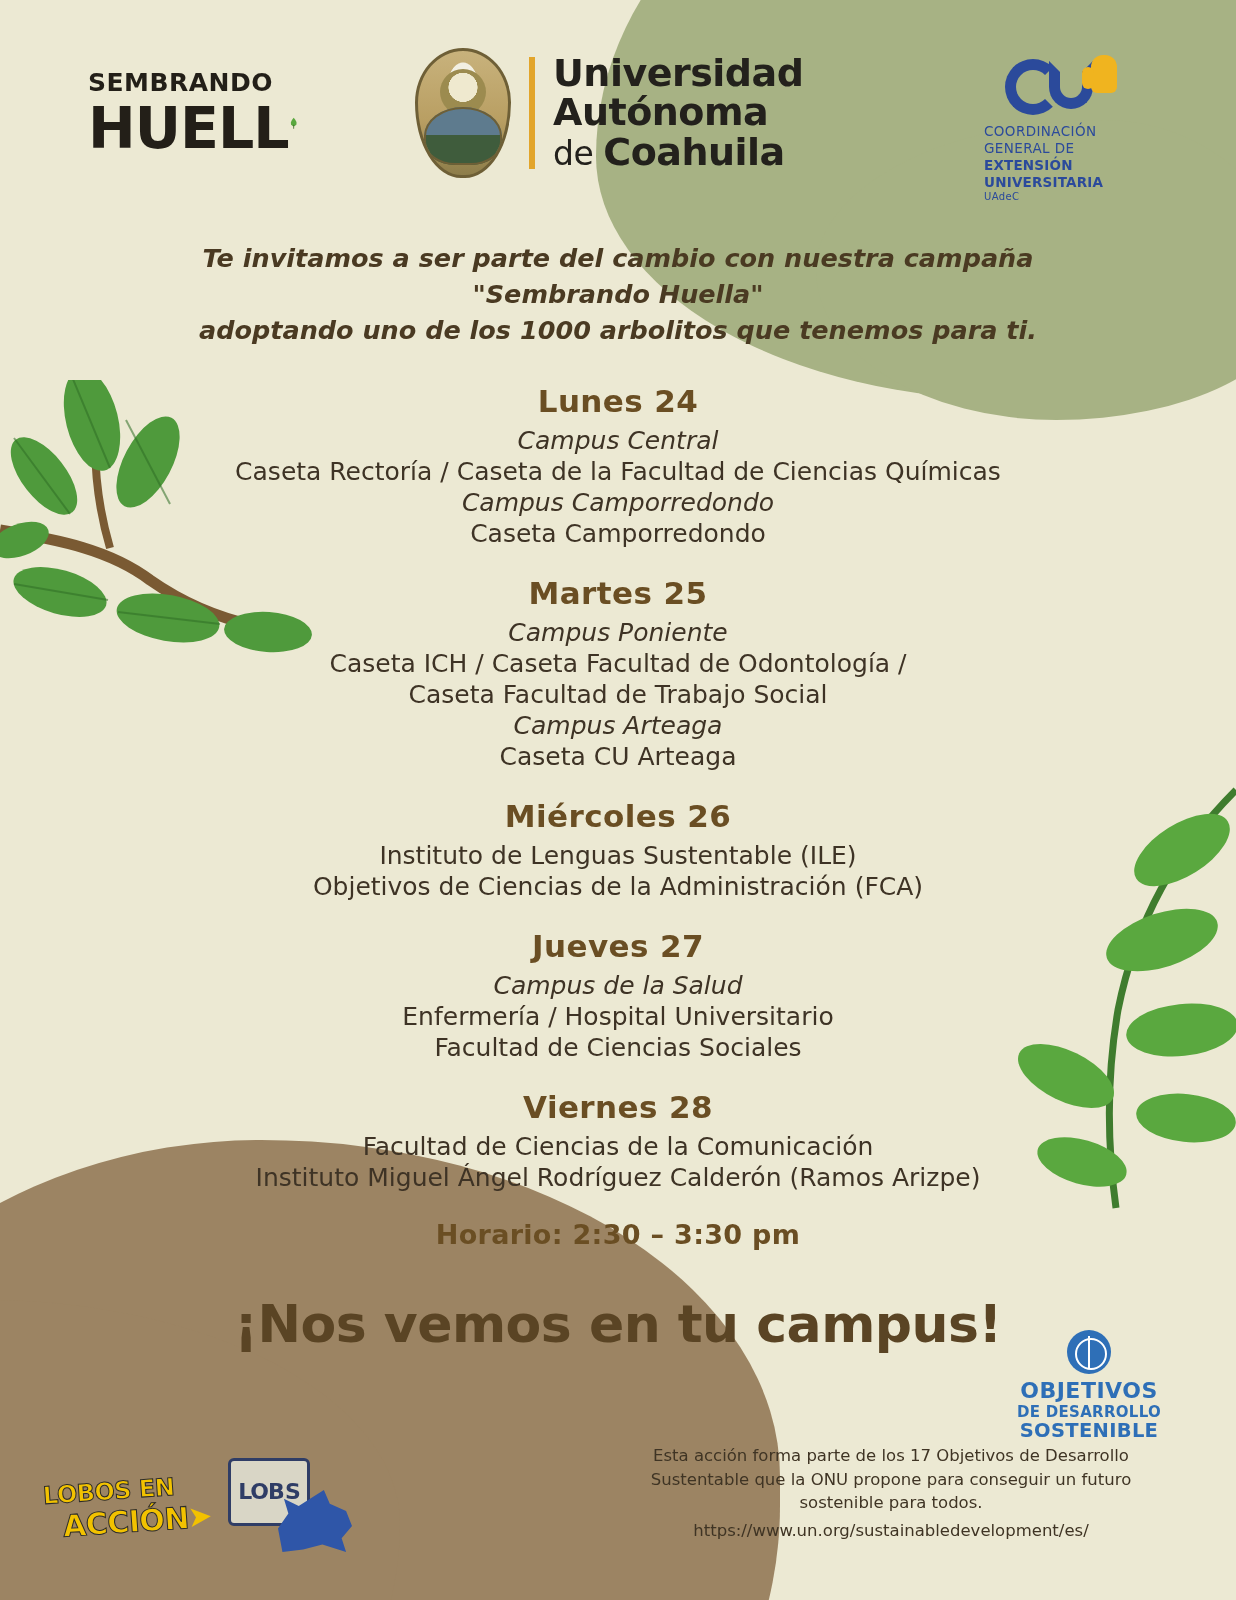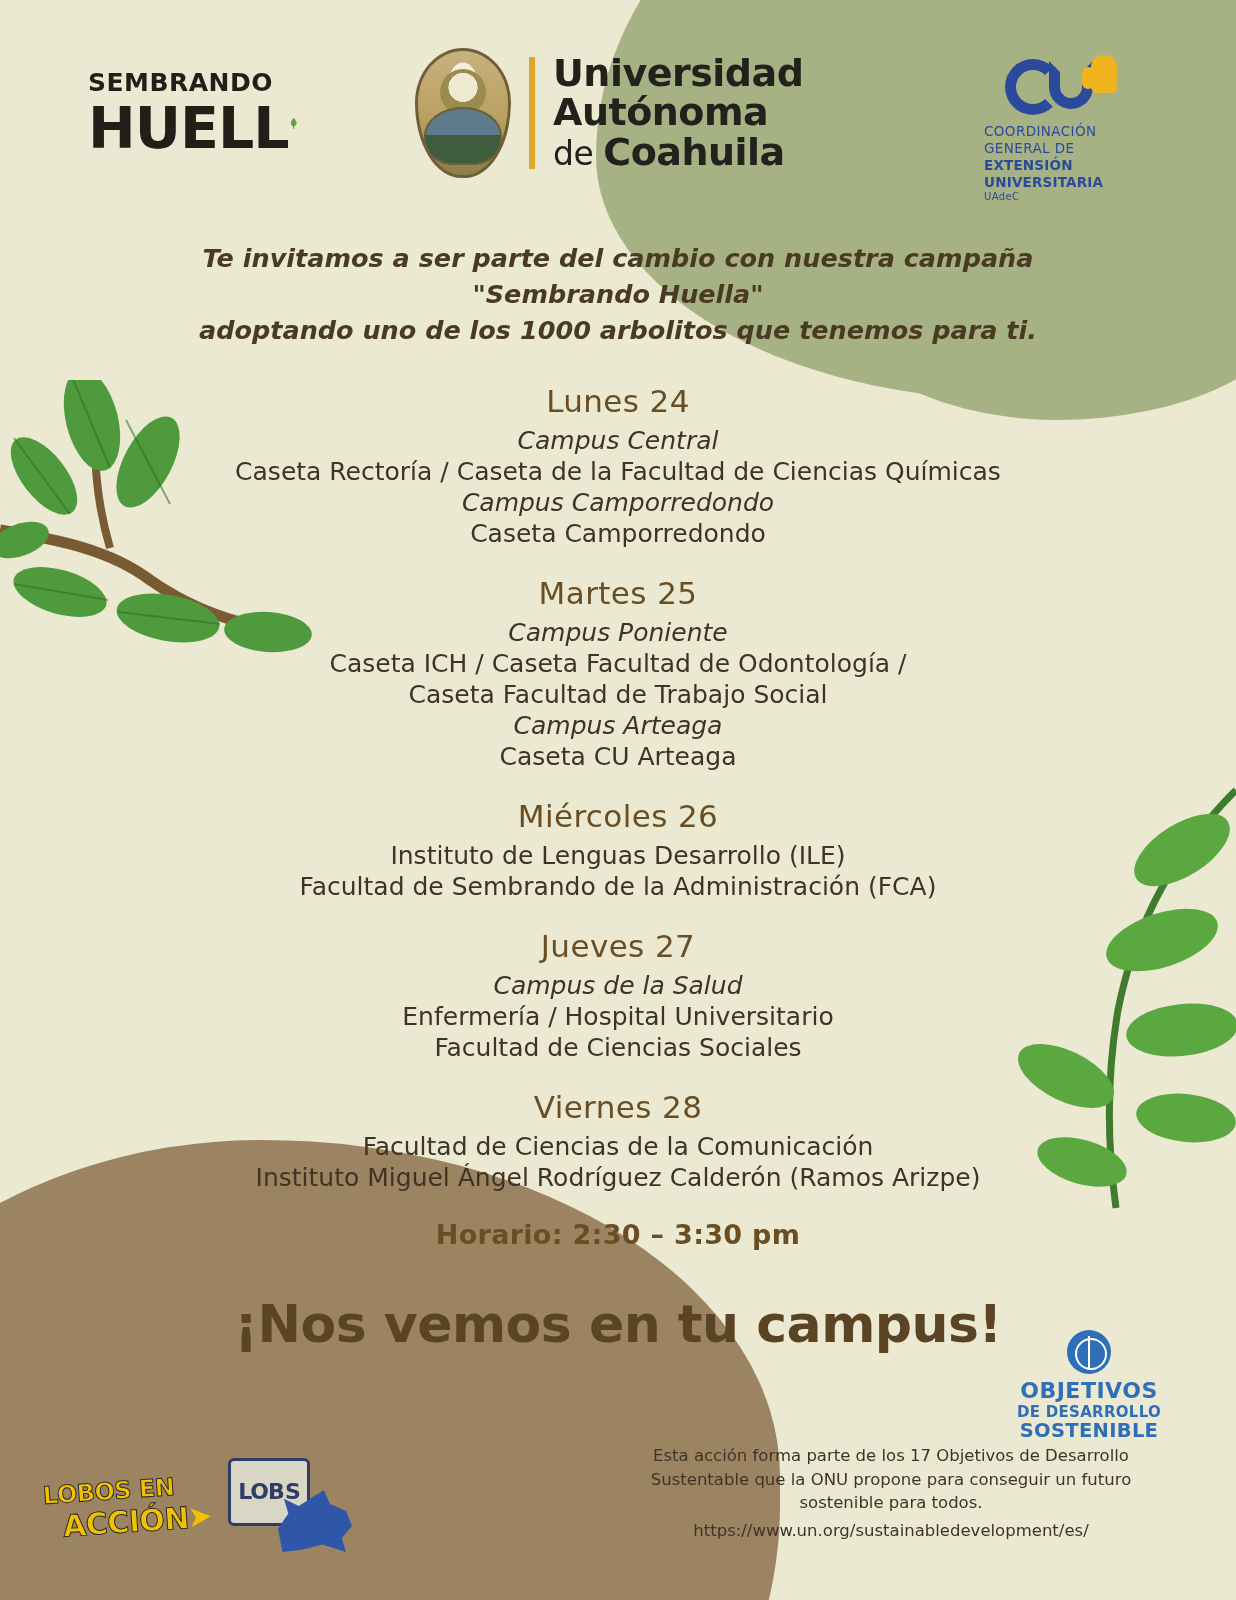--- a/index.html
+++ b/index.html
@@ -210,21 +210,21 @@
     color: #4a3a22;
     line-height: 1.42;
     font-style: italic;
   }
 
   
   .schedule { margin-top: 34px; text-align: center; }
   .day { margin-bottom: 26px; }
   .day-title {
     font-family: "DejaVu Sans", sans-serif;
-    font-weight: normal;
+    font-weight: bold;
     font-size: 31px;
     color: #6a4e23;
     letter-spacing: 0.4px;
     margin-bottom: 6px;
   }
   .day-line {
     font-family: "DejaVu Sans", sans-serif;
     font-size: 25px;
     color: #3e3325;
     line-height: 1.24;
@@ -476,22 +476,22 @@
         <div class="day-title">Martes 25</div>
         <div class="day-line italic">Campus Poniente</div>
         <div class="day-line">Caseta ICH / Caseta Facultad de Odontología /</div>
         <div class="day-line">Caseta Facultad de Trabajo Social</div>
         <div class="day-line italic">Campus Arteaga</div>
         <div class="day-line">Caseta CU Arteaga</div>
       </div>
 
       <div class="day">
         <div class="day-title">Miércoles 26</div>
-        <div class="day-line">Instituto de Lenguas Desarrollo (ILE)</div>
-        <div class="day-line">Facultad de Sembrando de la Administración (FCA)</div>
+        <div class="day-line">Instituto de Lenguas Sustentable (ILE)</div>
+        <div class="day-line">Objetivos de Ciencias de la Administración (FCA)</div>
       </div>
 
       <div class="day">
         <div class="day-title">Jueves 27</div>
         <div class="day-line italic">Campus de la Salud</div>
         <div class="day-line">Enfermería / Hospital Universitario</div>
         <div class="day-line">Facultad de Ciencias Sociales</div>
       </div>
 
       <div class="day">

